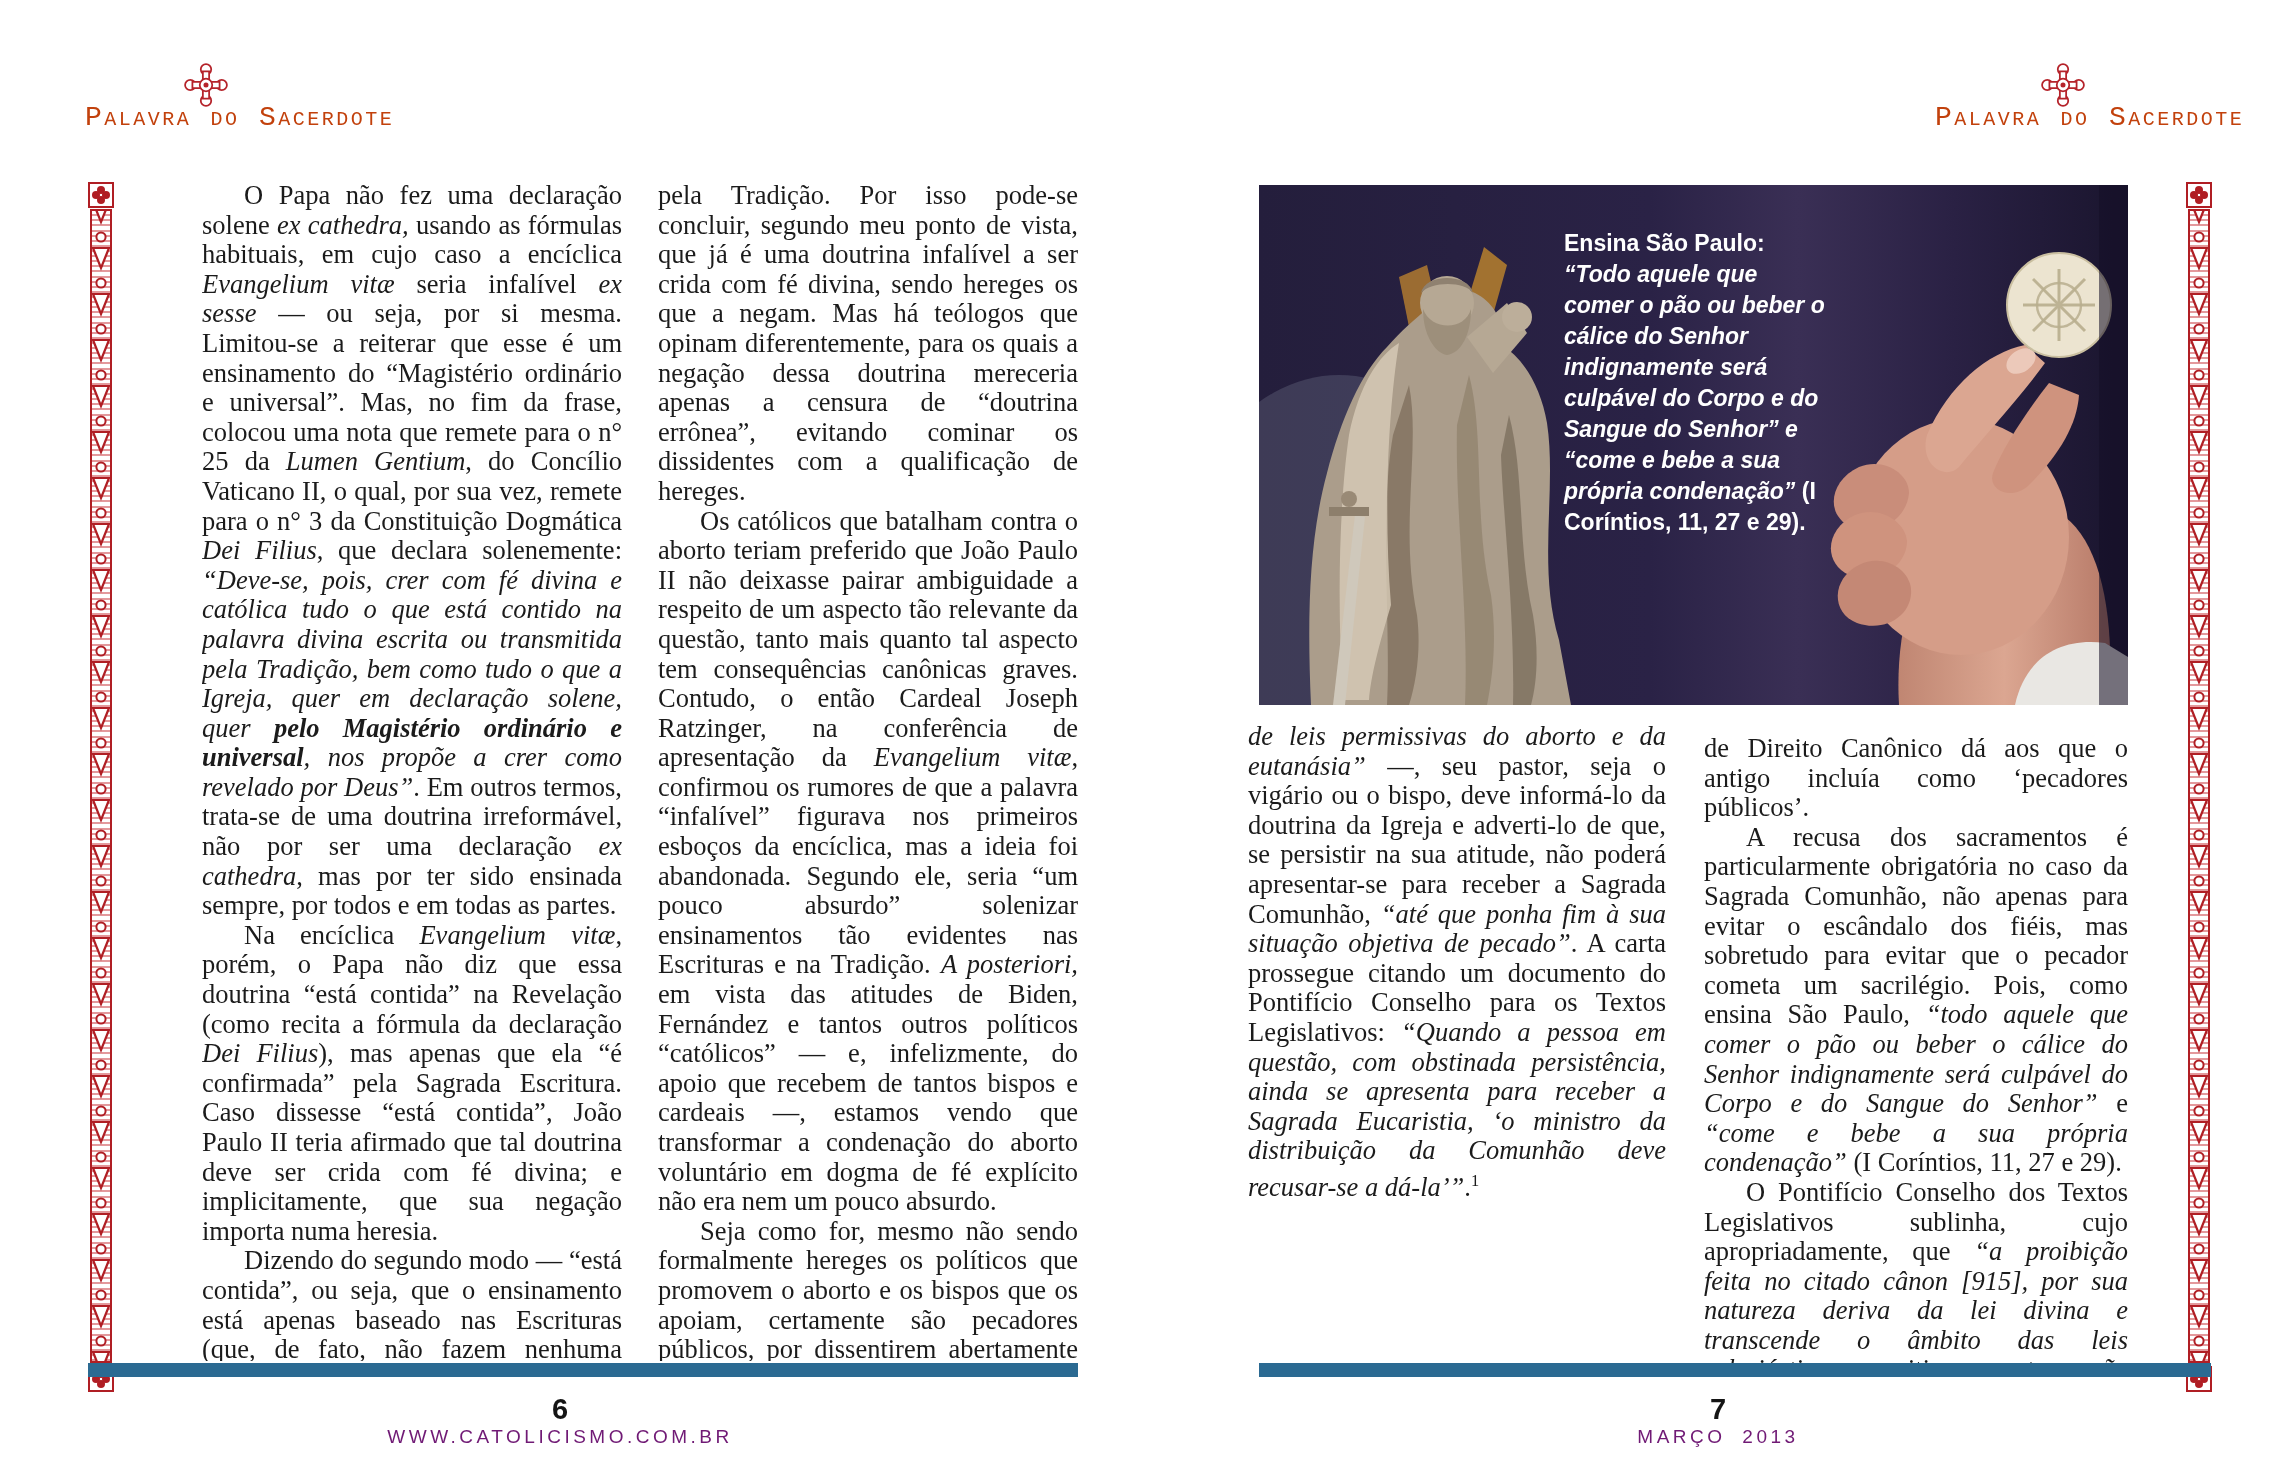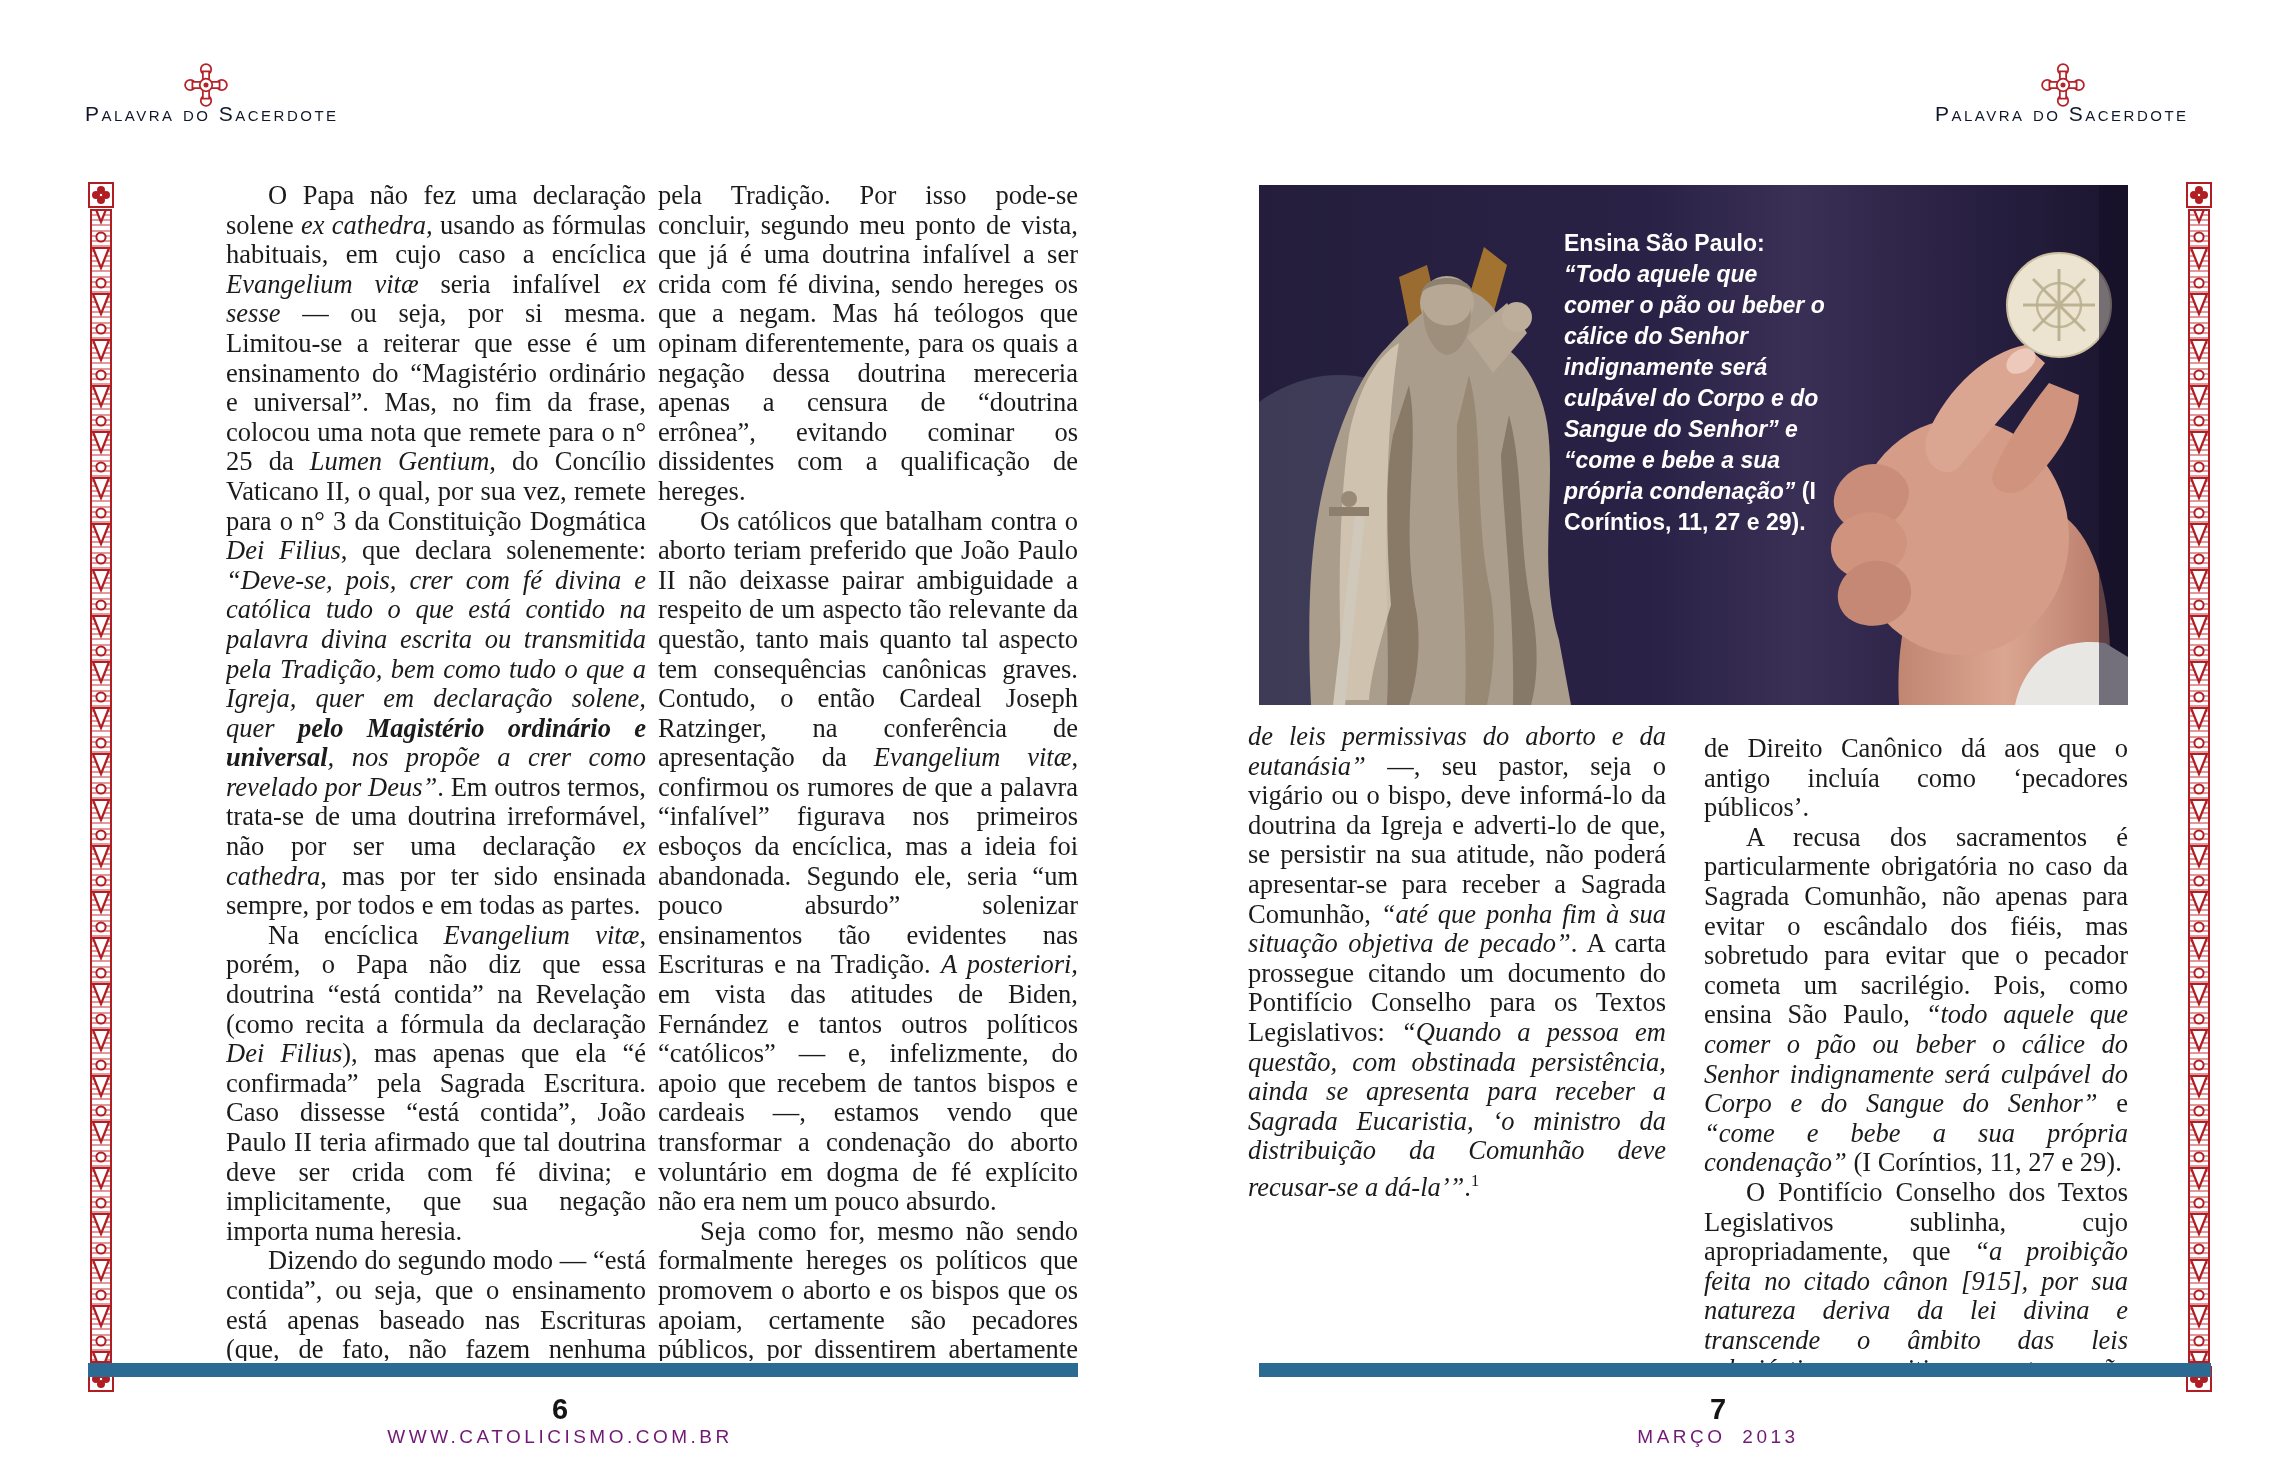--- a/index.html
+++ b/index.html
@@ -4,22 +4,22 @@
 <style>
   html,body{margin:0;padding:0;}
   body{
     width:2275px;height:1471px;position:relative;background:#ffffff;
     font-family:"Liberation Serif",serif;color:#1b1b1b;overflow:hidden;
     -webkit-hyphens:auto;hyphens:auto;
   }
   .abs{position:absolute;}
   
   .logo-text{
-    font-family:Liberation Sans, sans-serif;font-variant:small-caps;
-    font-size:21px;letter-spacing:2.5px;color:#0f172a;white-space:nowrap;
+    font-family:Liberation Mono, monospace;font-variant:small-caps;
+    font-size:28px;letter-spacing:2.5px;color:#c2410c;white-space:nowrap;
   }
   
   .border-strip{width:26px;height:1210px;}
   
   .col{
     font-size:26.5px;line-height:29.6px;text-align:justify;overflow:hidden;
   }
   .col p.para{margin:0;}
   .col p.indent{text-indent:42px;}
   .seg-i{font-style:italic;}
@@ -88,21 +88,21 @@
       </g>
     <rect x="1" y="1185" width="24" height="24" fill="#ffffff" stroke="#b01e24" stroke-width="2"></rect>
     <g fill="#b01e24">
         <circle cx="13" cy="1192" r="4"></circle>
         <circle cx="8" cy="1197" r="4"></circle>
         <circle cx="18" cy="1197" r="4"></circle>
         <circle cx="13" cy="1202" r="4"></circle>
       </g>
   </svg>
 
-  <div class="abs col" style="left:226px;top:181px;width:420px;height:1180px;">
+  <div class="abs col" style="left:202px;top:181px;width:420px;height:1180px;">
       <p class="para indent"><span>O Papa não fez uma declaração solene </span><span class="seg-i">ex cathedra,</span><span> usando as fórmulas habituais, em cujo caso a encíclica </span><span class="seg-i">Evangelium vitæ</span><span> seria infalível </span><span class="seg-i">ex sesse</span><span> — ou seja, por si mesma. Limitou-se a reiterar que esse é um ensinamento do “Magistério ordinário e universal”. Mas, no fim da frase, colocou uma nota que remete para o n° 25 da </span><span class="seg-i">Lumen Gentium</span><span>, do Concílio Vaticano II, o qual, por sua vez, remete para o n° 3 da Constituição Dogmática </span><span class="seg-i">Dei Filius</span><span>, que declara solenemente: </span><span class="seg-i">“Deve-se, pois, crer com fé divina e católica tudo o que está contido na palavra divina escrita ou transmitida pela Tradição, bem como tudo o que a Igreja, quer em declaração solene, quer </span><span class="seg-bi">pelo Magistério ordinário e universal</span><span class="seg-i">, nos propõe a crer como revelado por Deus”</span><span>. Em outros termos, trata-se de uma doutrina irreformável, não por ser uma declaração </span><span class="seg-i">ex cathedra</span><span>, mas por ter sido ensinada sempre, por todos e em todas as partes.</span></p>
       <p class="para indent"><span>Na encíclica </span><span class="seg-i">Evangelium vitæ</span><span>, porém, o Papa não diz que essa doutrina “está contida” na Revelação (como recita a fórmula da declaração </span><span class="seg-i">Dei Filius</span><span>), mas apenas que ela “é confirmada” pela Sagrada Escritura. Caso dissesse “está contida”, João Paulo II teria afirmado que tal doutrina deve ser crida com fé divina; e implicitamente, que sua negação importa numa heresia.</span></p>
       <p class="para indent"><span>Dizendo do segundo modo — “está contida”, ou seja, que o ensinamento está apenas baseado nas Escrituras (que, de fato, não fazem nenhuma menção direta ao aborto) — ele evitou engajar sua autoridade magisterial até o ponto de transformar automaticamente esse ensinamento moral num dogma de fé. A infalibilidade dessa doutrina passa a depender, então, de uma avaliação do grau de conexão com a divina Revelação dessa verdade ensinada universalmente pelo magistério.</span></p>
     </div>
   <div class="abs col" style="left:658px;top:181px;width:420px;height:1180px;">
       <p class="para"><span>pela Tradição. Por isso pode-se concluir, segundo meu ponto de vista, que já é uma doutrina infalível a ser crida com fé divina, sendo hereges os que a negam. Mas há teólogos que opinam diferentemente, para os quais a negação dessa doutrina mereceria apenas a censura de “doutrina errônea”, evitando cominar os dissidentes com a qualificação de hereges.</span></p>
       <p class="para indent"><span>Os católicos que batalham contra o aborto teriam preferido que João Paulo II não deixasse pairar ambiguidade a respeito de um aspecto tão relevante da questão, tanto mais quanto tal aspecto tem consequências canônicas graves. Contudo, o então Cardeal Joseph Ratzinger, na conferência de apresentação da </span><span class="seg-i">Evangelium vitæ</span><span>, confirmou os rumores de que a palavra “infalível” figurava nos primeiros esboços da encíclica, mas a ideia foi abandonada. Segundo ele, seria “um pouco absurdo” solenizar ensinamentos tão evidentes nas Escrituras e na Tradição. </span><span class="seg-i">A posteriori,</span><span> em vista das atitudes de Biden, Fernández e tantos outros políticos “católicos” — e, infelizmente, do apoio que recebem de tantos bispos e cardeais —, estamos vendo que transformar a condenação do aborto voluntário em dogma de fé explícito não era nem um pouco absurdo.</span></p>
       <p class="para indent"><span>Seja como for, mesmo não sendo formalmente hereges os políticos que promovem o aborto e os bispos que os apoiam, certamente são pecadores públicos, por dissentirem abertamente do ensinamento oficial da Igreja. Esse fato, que é evidente para todo fiel zeloso da fé, foi também reiterado pelo mesmo Cardeal Ratzinger, então Prefeito da Congregação para a Doutrina da Fé, numa carta ao arcebispo de Washington Theodore McCarrick (hoje reduzido ao estado leigo, devido a crimes de abuso sexual) afirmando que, sendo o aborto um pecado grave, e sua despenalização uma lei injusta, nunca é lícito fazer propaganda ou cooperar com a sua adoção. De onde resulta que, </span></p>
     </div>
 

